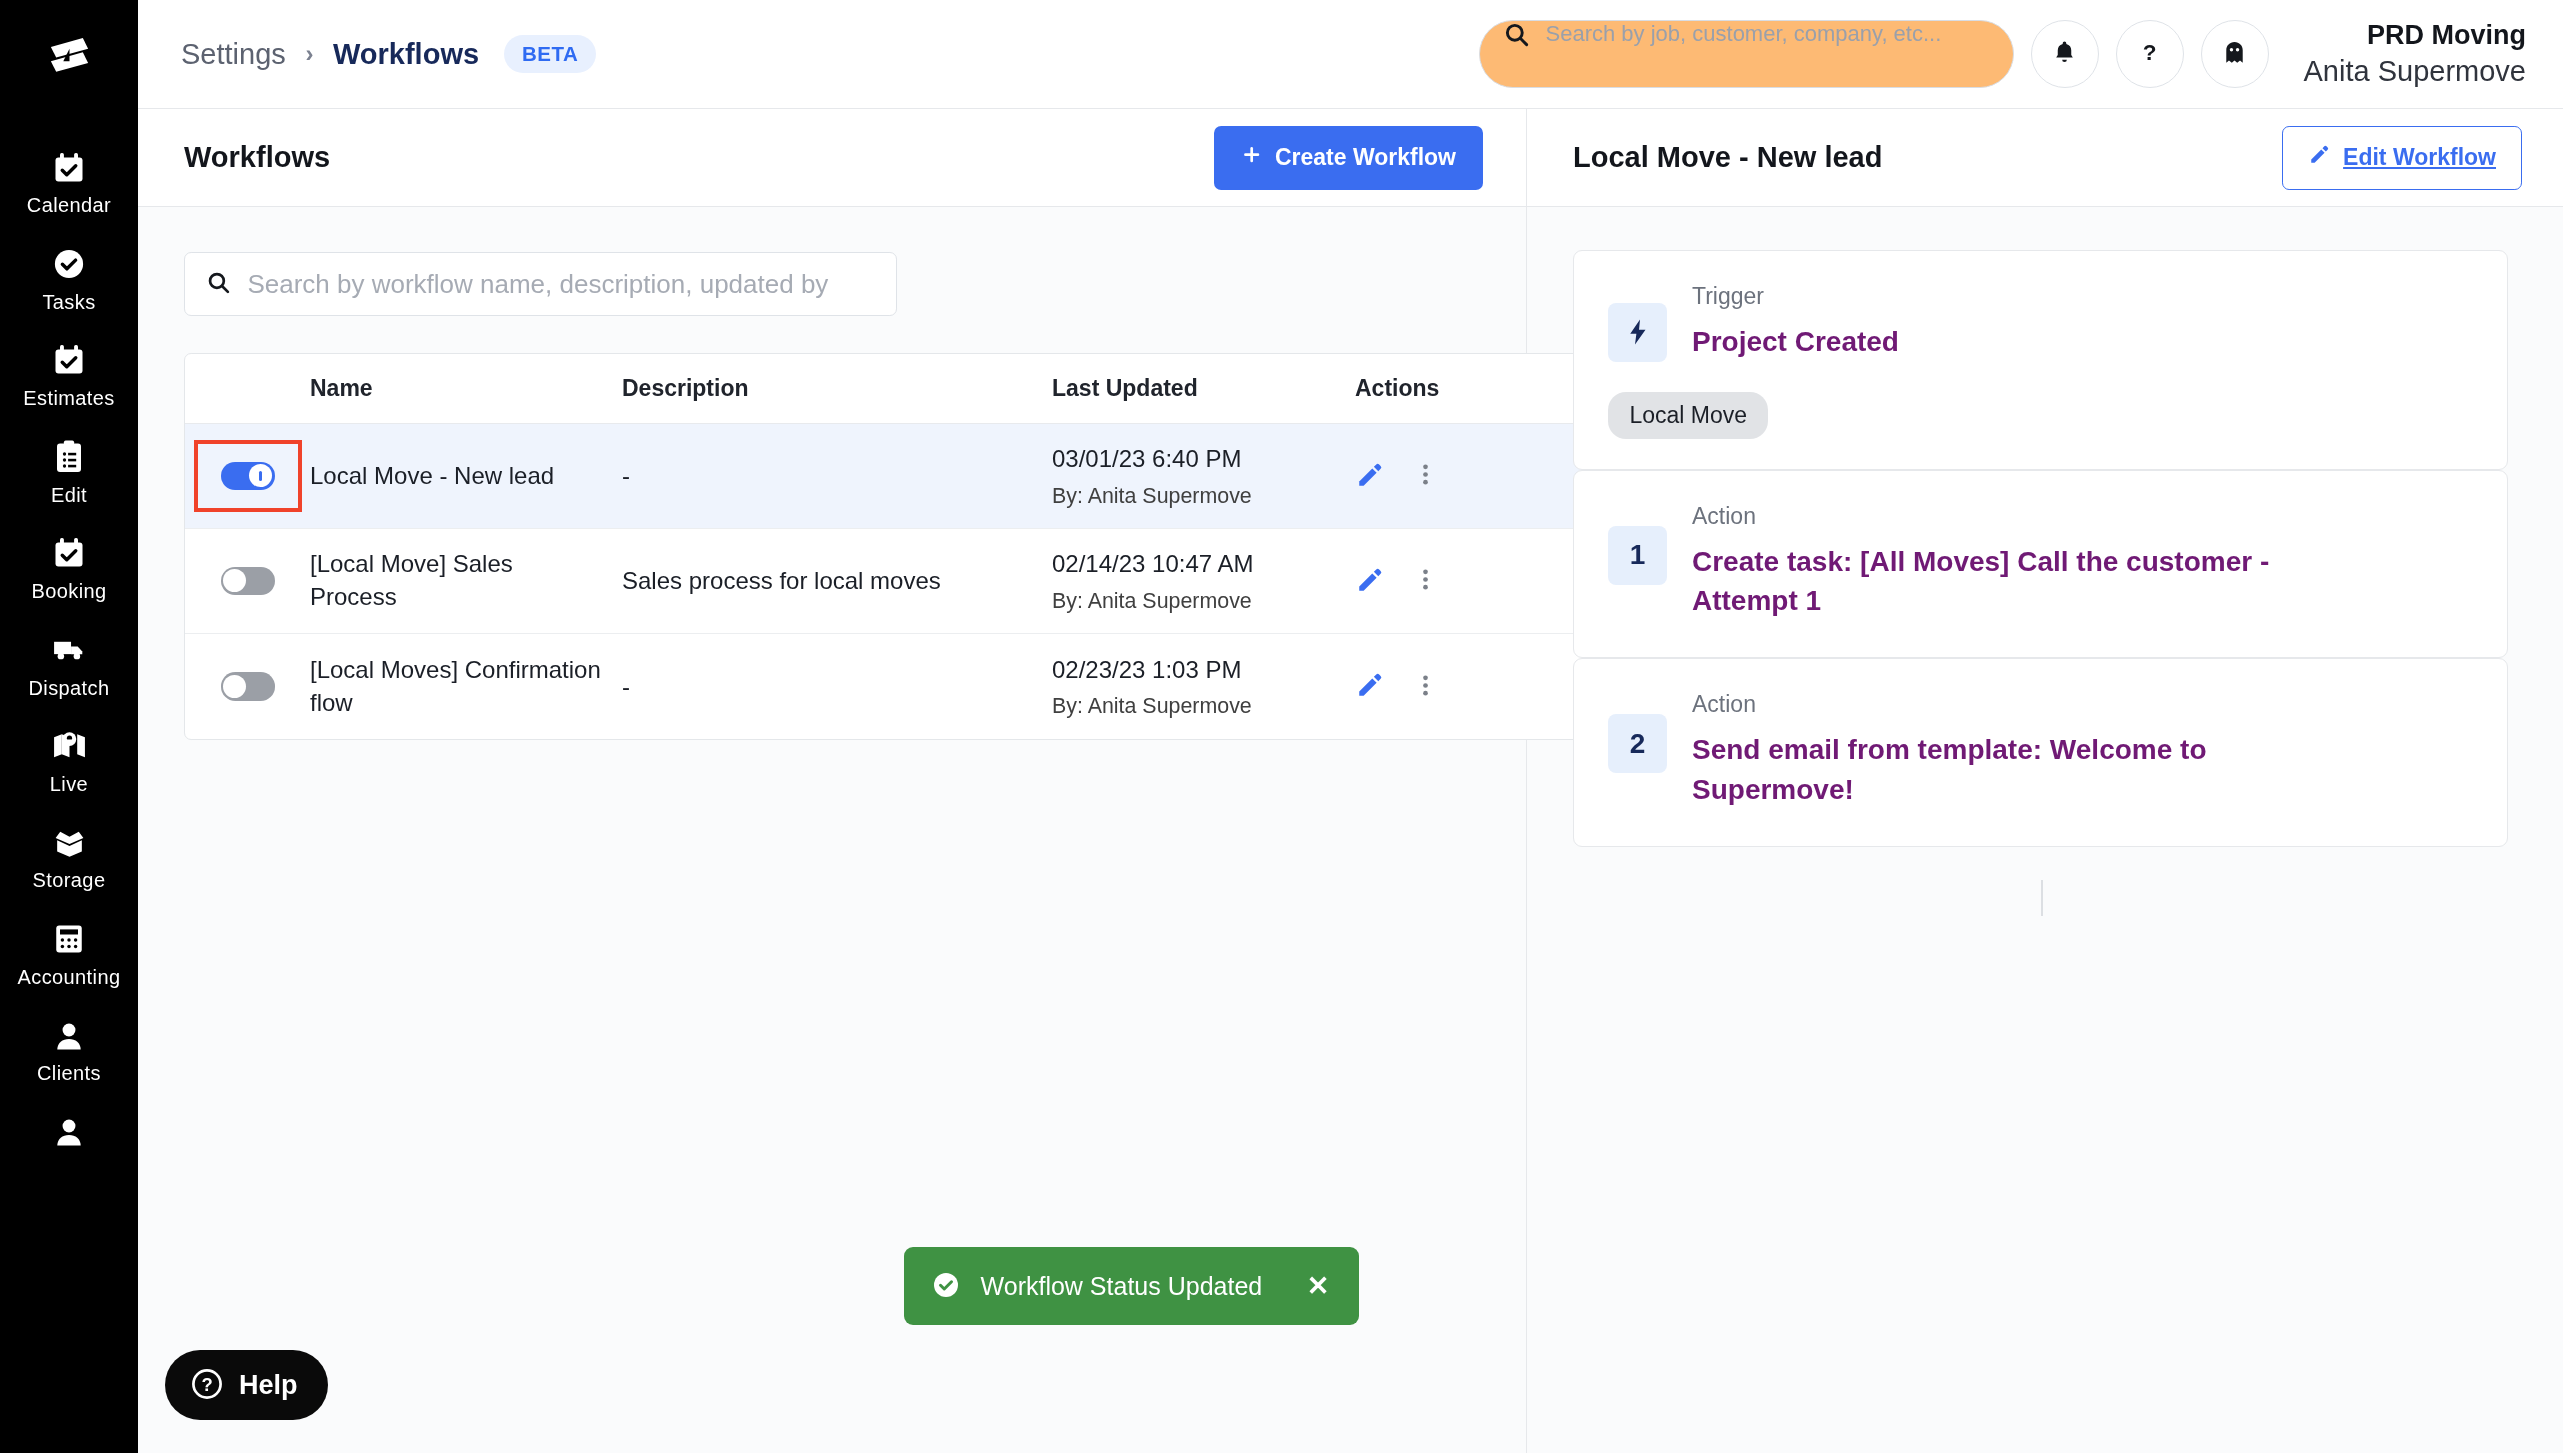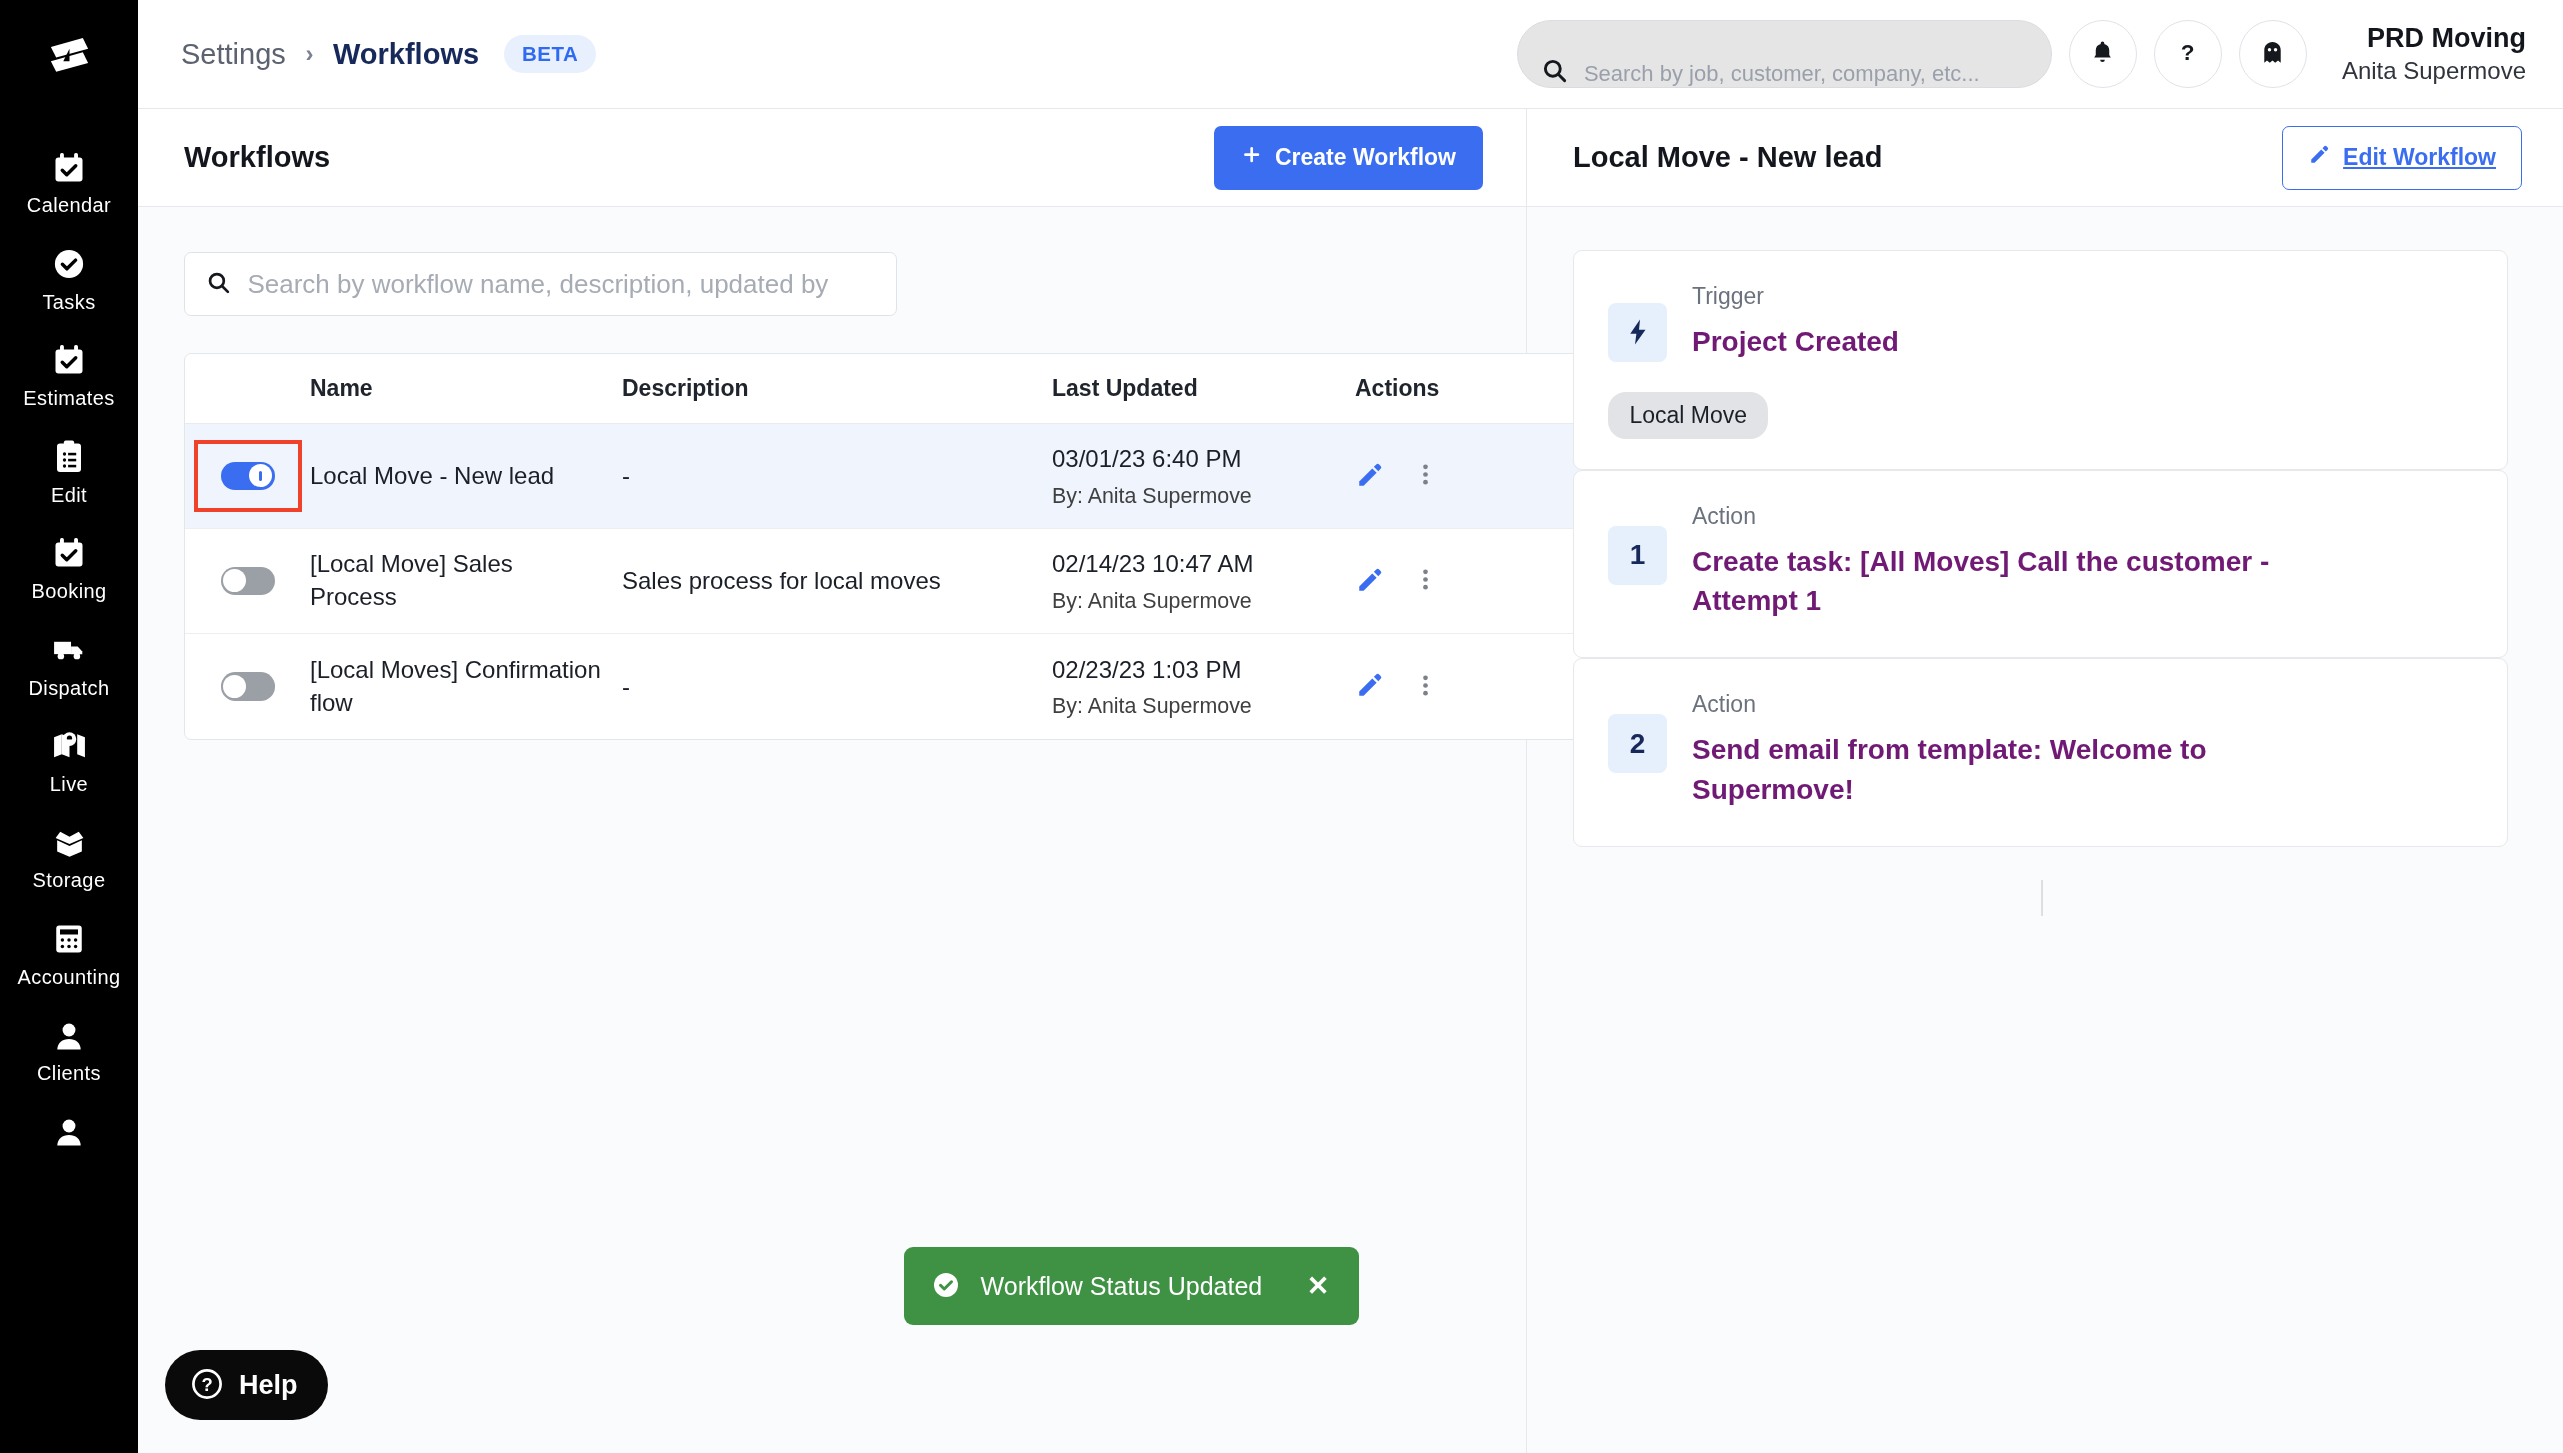--- a/index.html
+++ b/index.html
@@ -50,34 +50,34 @@
   .bc-settings { font-size: 29px; color: #5c6270; }
   .bc-sep { font-size: 24px; color: #7b8190; font-weight: 600; }
   .bc-current { font-size: 29px; color: #17295a; font-weight: 700; }
   .beta-badge {
     background: #e8f0fe; color: #2f6bf2; font-size: 20.5px; font-weight: 700;
     padding: 7.1px 18px; border-radius: 19.6px; letter-spacing: 0.5px; margin-left: 5.4px;
   }
   .topbar-right { margin-left: auto; display: flex; align-items: center; gap: 17px; }
   .search-box {
     width: 535px; height: 68px; border: 1.8px solid #d9dde3; border-radius: 34px;
-    display: flex; align-items: flex-end; gap: 16px; padding: 0 23px; background:#e5e5e5;
+    display: flex; align-items: flex-start; gap: 16px; padding: 0 23px; background:#fdba74;
   }
   .search-box input {
     border: none; outline: none; font-size: 22px; color: #2b2f38;
     font-family: "Liberation Sans", sans-serif; width: 100%; background: transparent;
   }
   .search-box input::placeholder { color: #9aa0ab; }
   .icon-btn {
     width: 68px; height: 68px; border-radius: 50%; border: 1.8px solid #dfe3e8;
     display: flex; align-items: center; justify-content: center; background: #fff; cursor: pointer;
   }
   .user-block { margin-left: 18px; text-align: right; line-height: 1.25; }
   .user-company { font-size: 27px; font-weight: 700; color: #13161c; }
-  .user-name { font-size: 24px; color: #30343d; }
+  .user-name { font-size: 29px; color: #30343d; }
 
   
   .body-split { flex: 1; display: flex; min-height: 0; }
 
   
   .left-col { width: 1389px; flex: 0 0 1389px; display: flex; flex-direction: column; border-right: 1.8px solid #e6e8eb; min-width:0; }
   .left-head {
     height: 98px; flex: 0 0 98px; display: flex; align-items: center;
     padding: 0 43px 0 46px; border-bottom: 1.8px solid #e6e8eb; background:#fff;
   }

